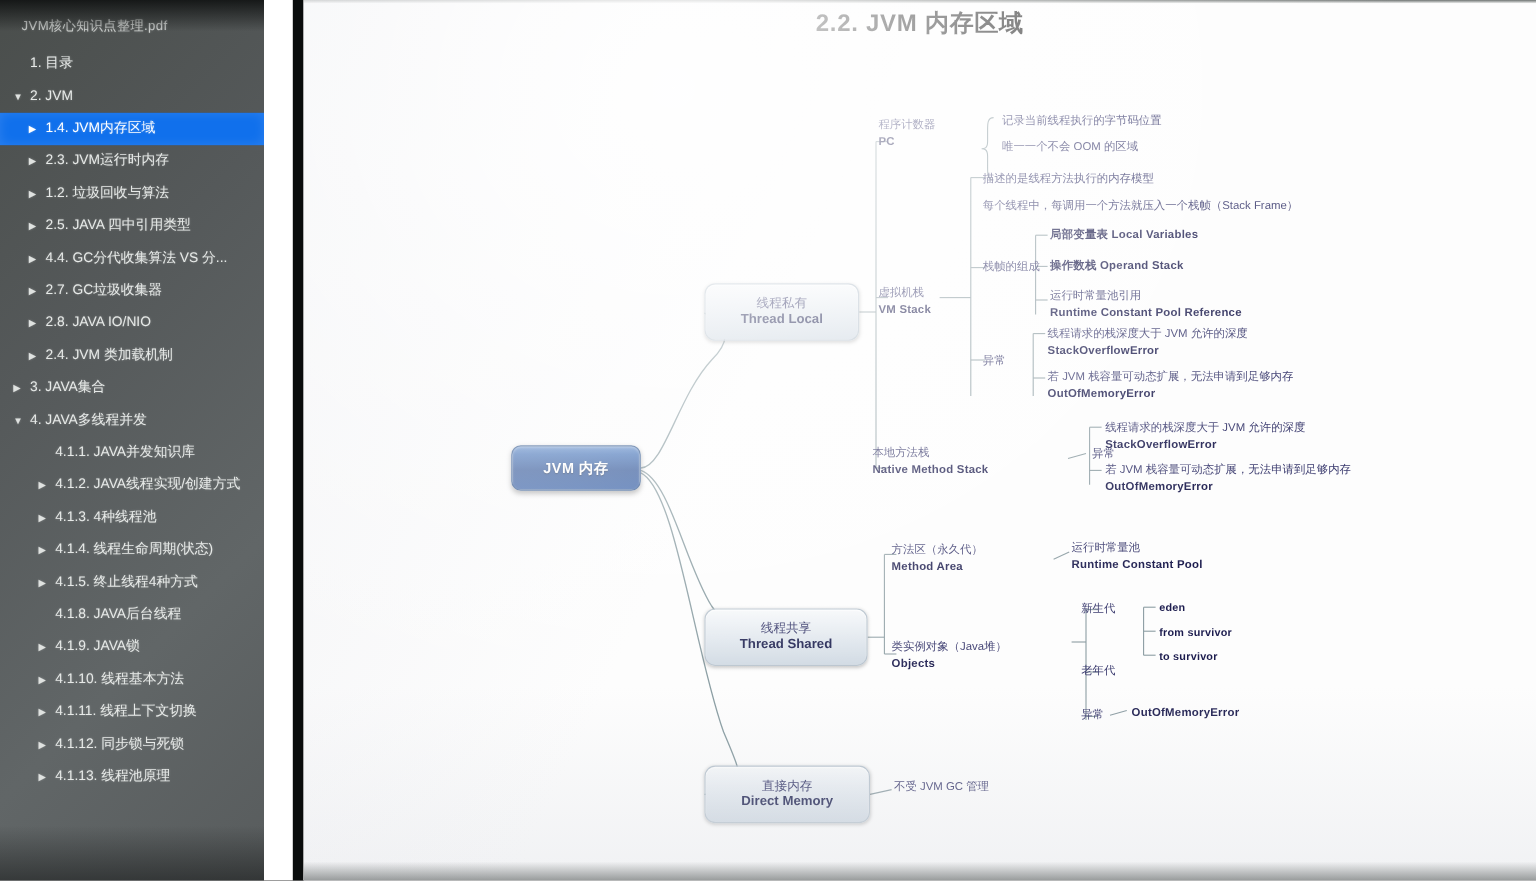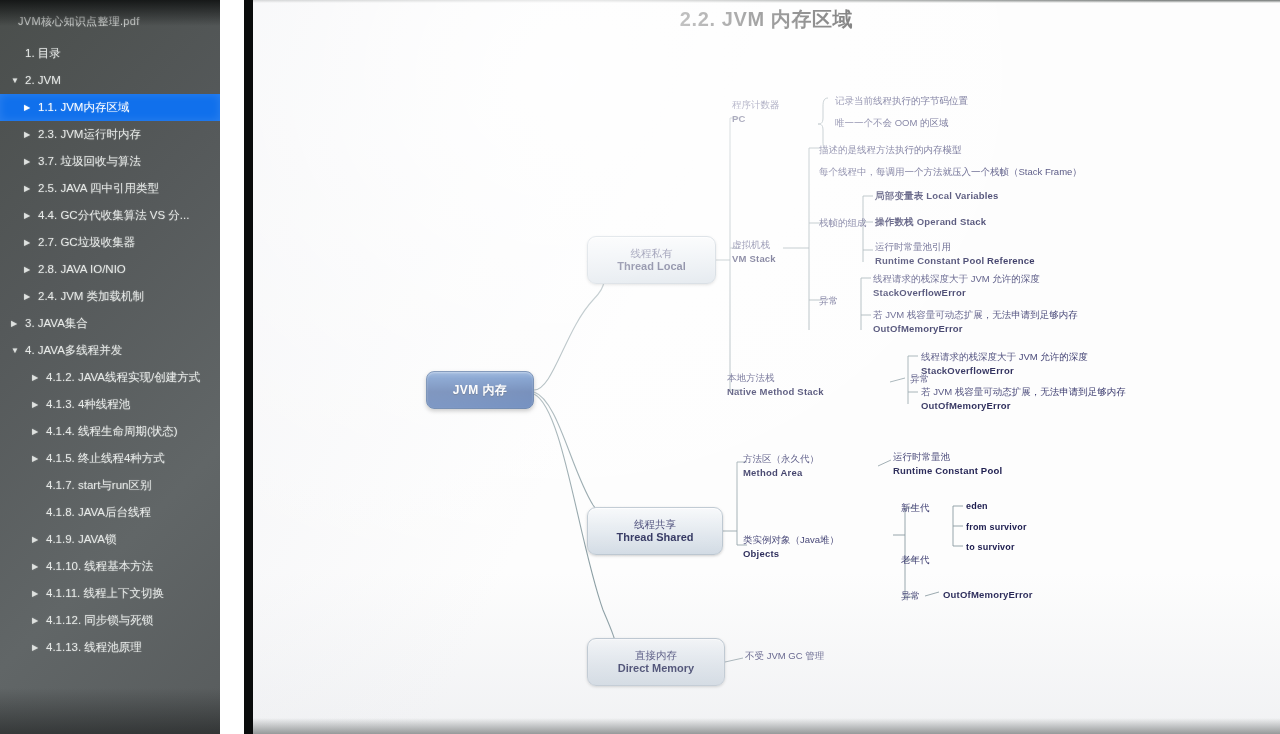--- a/index.html
+++ b/index.html
@@ -225,35 +225,35 @@
 </head>
 <body>
 
 <div id="app">
 
   <div id="sidebar">
     <div class="sb-doc-title">JVM核心知识点整理.pdf</div>
     <div class="toc" id="toc-list">
         <div class="toc-item lvl1"><span class="txt">1. 目录</span></div>
         <div class="toc-item lvl1"><span class="tri">▼</span><span class="txt">2. JVM</span></div>
-        <div class="toc-item lvl2 selected"><span class="tri">▶</span><span class="txt">1.1. JVM内存区域</span></div>
+        <div class="toc-item lvl2 selected"><span class="tri">▶</span><span class="txt">1.4. JVM内存区域</span></div>
         <div class="toc-item lvl2"><span class="tri">▶</span><span class="txt">2.3. JVM运行时内存</span></div>
-        <div class="toc-item lvl2"><span class="tri">▶</span><span class="txt">3.7. 垃圾回收与算法</span></div>
+        <div class="toc-item lvl2"><span class="tri">▶</span><span class="txt">1.2. 垃圾回收与算法</span></div>
         <div class="toc-item lvl2"><span class="tri">▶</span><span class="txt">2.5. JAVA 四中引用类型</span></div>
         <div class="toc-item lvl2"><span class="tri">▶</span><span class="txt">4.4. GC分代收集算法 VS 分...</span></div>
         <div class="toc-item lvl2"><span class="tri">▶</span><span class="txt">2.7. GC垃圾收集器</span></div>
         <div class="toc-item lvl2"><span class="tri">▶</span><span class="txt">2.8. JAVA IO/NIO</span></div>
         <div class="toc-item lvl2"><span class="tri">▶</span><span class="txt">2.4. JVM 类加载机制</span></div>
         <div class="toc-item lvl1"><span class="tri">▶</span><span class="txt">3. JAVA集合</span></div>
         <div class="toc-item lvl1"><span class="tri">▼</span><span class="txt">4. JAVA多线程并发</span></div>
+        <div class="toc-item lvl3"><span class="txt">4.1.1. JAVA并发知识库</span></div>
         <div class="toc-item lvl3"><span class="tri">▶</span><span class="txt">4.1.2. JAVA线程实现/创建方式</span></div>
         <div class="toc-item lvl3"><span class="tri">▶</span><span class="txt">4.1.3. 4种线程池</span></div>
         <div class="toc-item lvl3"><span class="tri">▶</span><span class="txt">4.1.4. 线程生命周期(状态)</span></div>
         <div class="toc-item lvl3"><span class="tri">▶</span><span class="txt">4.1.5. 终止线程4种方式</span></div>
-        <div class="toc-item lvl3"><span class="txt">4.1.7. start与run区别</span></div>
         <div class="toc-item lvl3"><span class="txt">4.1.8. JAVA后台线程</span></div>
         <div class="toc-item lvl3"><span class="tri">▶</span><span class="txt">4.1.9. JAVA锁</span></div>
         <div class="toc-item lvl3"><span class="tri">▶</span><span class="txt">4.1.10. 线程基本方法</span></div>
         <div class="toc-item lvl3"><span class="tri">▶</span><span class="txt">4.1.11. 线程上下文切换</span></div>
         <div class="toc-item lvl3"><span class="tri">▶</span><span class="txt">4.1.12. 同步锁与死锁</span></div>
         <div class="toc-item lvl3"><span class="tri">▶</span><span class="txt">4.1.13. 线程池原理</span></div>
       </div>
   </div>
 
   <div id="gutter"></div>

